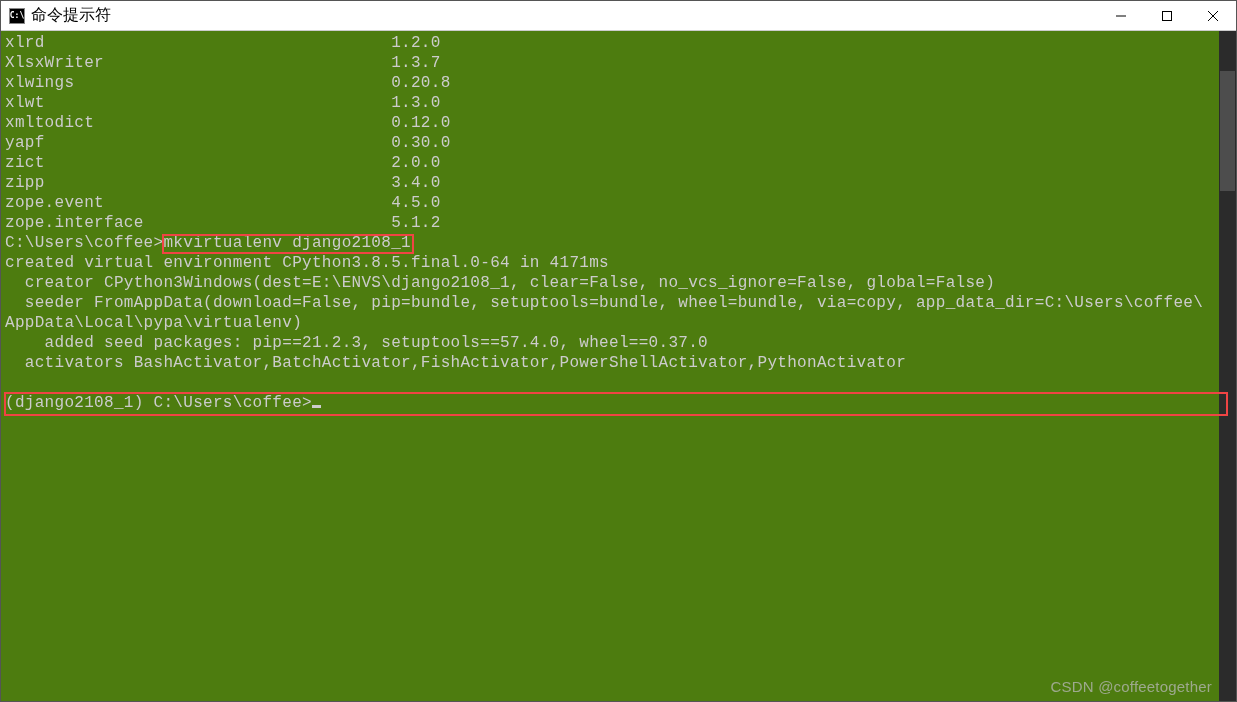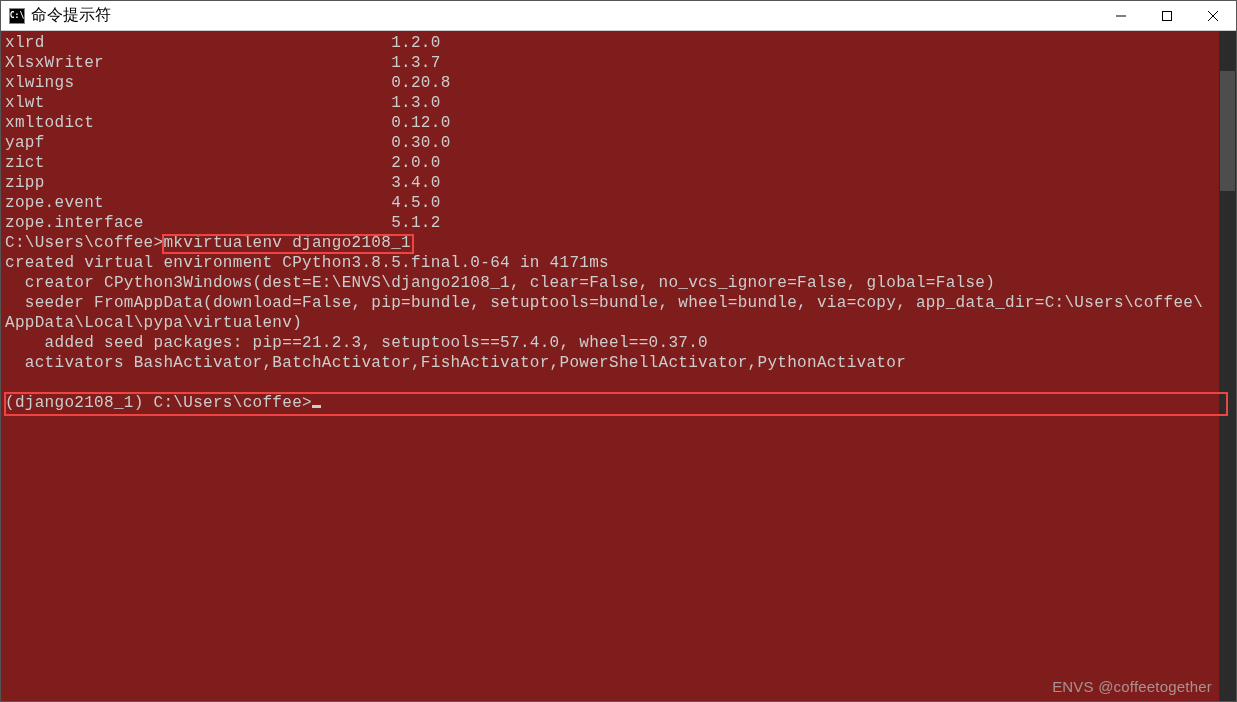--- a/index.html
+++ b/index.html
@@ -45,21 +45,21 @@
     height: 100%;
     display: flex;
     align-items: center;
     justify-content: center;
     color: #000;
   }
   .win-btn svg { stroke: #000; stroke-width: 1; fill: none; }
   .terminal-wrap {
     position: absolute;
     top: 30px; left: 0; right: 0; bottom: 0;
-    background: #7f1d1d;
+    background: #4d7c0f;
     display: flex;
     gap: 8px;
   }
   .terminal {
     flex: 1;
     padding: 2px 4px 0 4px;
     font-family: "NSimSun", Consolas, "Courier New", monospace;
     font-size: 16px;
     line-height: 20px;
     color: #ccc;
@@ -144,13 +144,13 @@
 zope.interface                         5.1.2
 </div><div><span>C:\Users\coffee&gt;</span><span id="cmd">mkvirtualenv django2108_1</span></div><div>created virtual environment CPython3.8.5.final.0-64 in 4171ms</div><div>  creator CPython3Windows(dest=E:\ENVS\django2108_1, clear=False, no_vcs_ignore=False, global=False)</div><div>  seeder FromAppData(download=False, pip=bundle, setuptools=bundle, wheel=bundle, via=copy, app_data_dir=C:\Users\coffee\</div><div>AppData\Local\pypa\virtualenv)</div><div>    added seed packages: pip==21.2.3, setuptools==57.4.0, wheel==0.37.0</div><div>  activators BashActivator,BatchActivator,FishActivator,PowerShellActivator,PythonActivator</div><div> </div><div id="p2">(django2108_1) C:\Users\coffee&gt;<span class="cursor"></span></div></div>
   <div class="scrollbar">
     <div class="scroll-thumb"></div>
   </div>
 </div>
 
 <div class="hl-box" id="hl1" style="left: 161.438px; top: 233px; width: 251.547px; height: 20px;"></div>
 <div class="hl-box" id="hl2" style="left: 3px; top: 391px; width: 1224px; height: 24px;"></div>
 
-<div class="watermark">ENVS @coffeetogether</div>
+<div class="watermark">CSDN @coffeetogether</div>
 
 </body></html>

